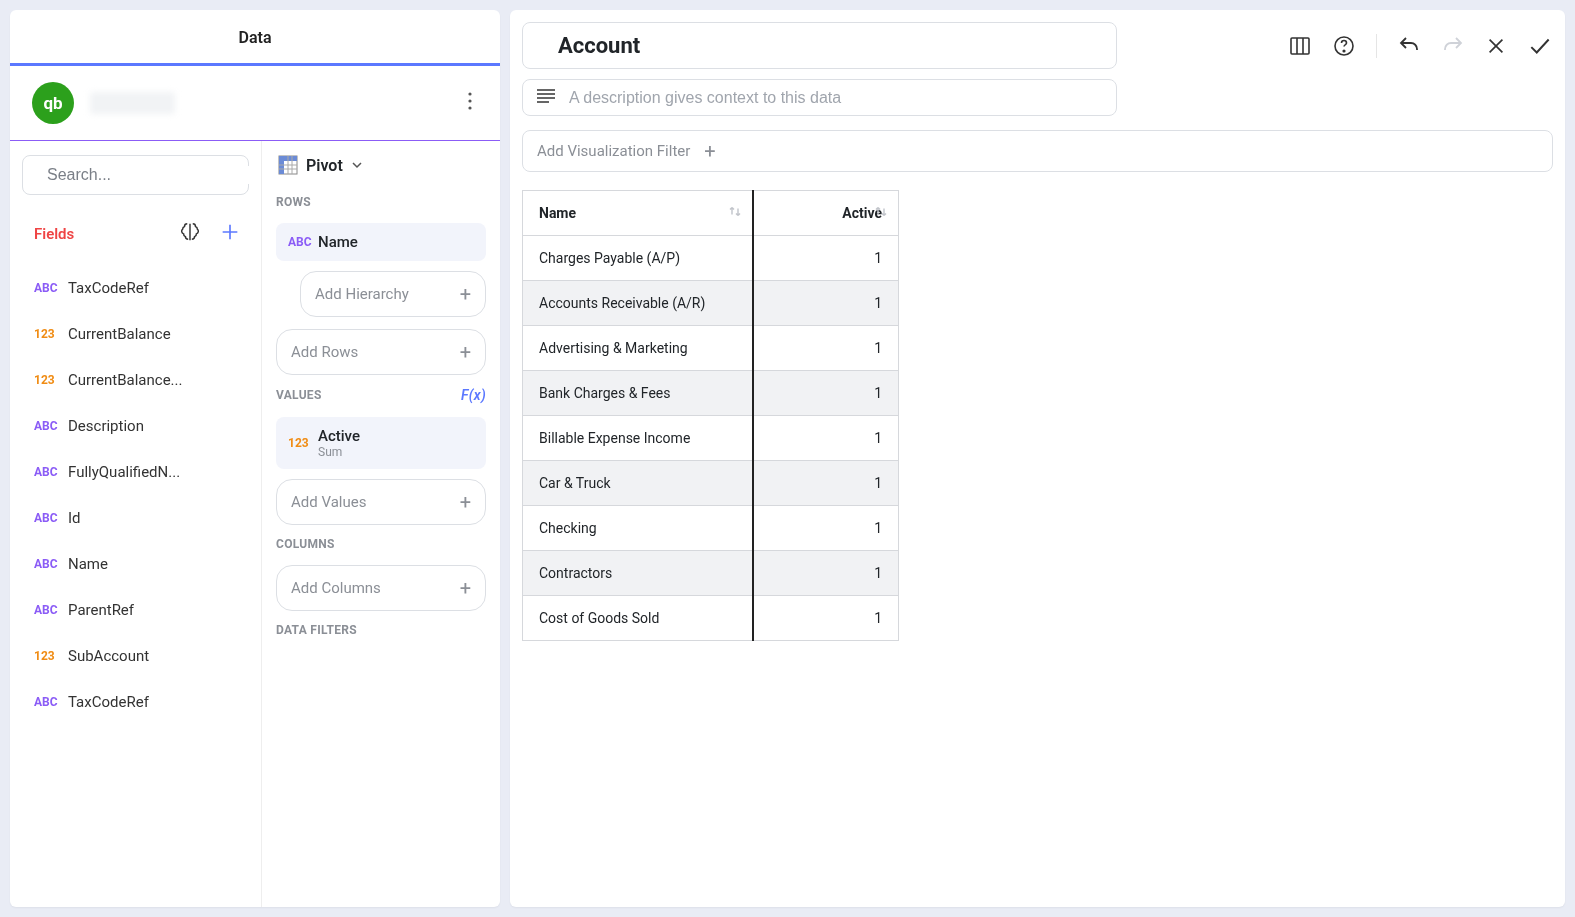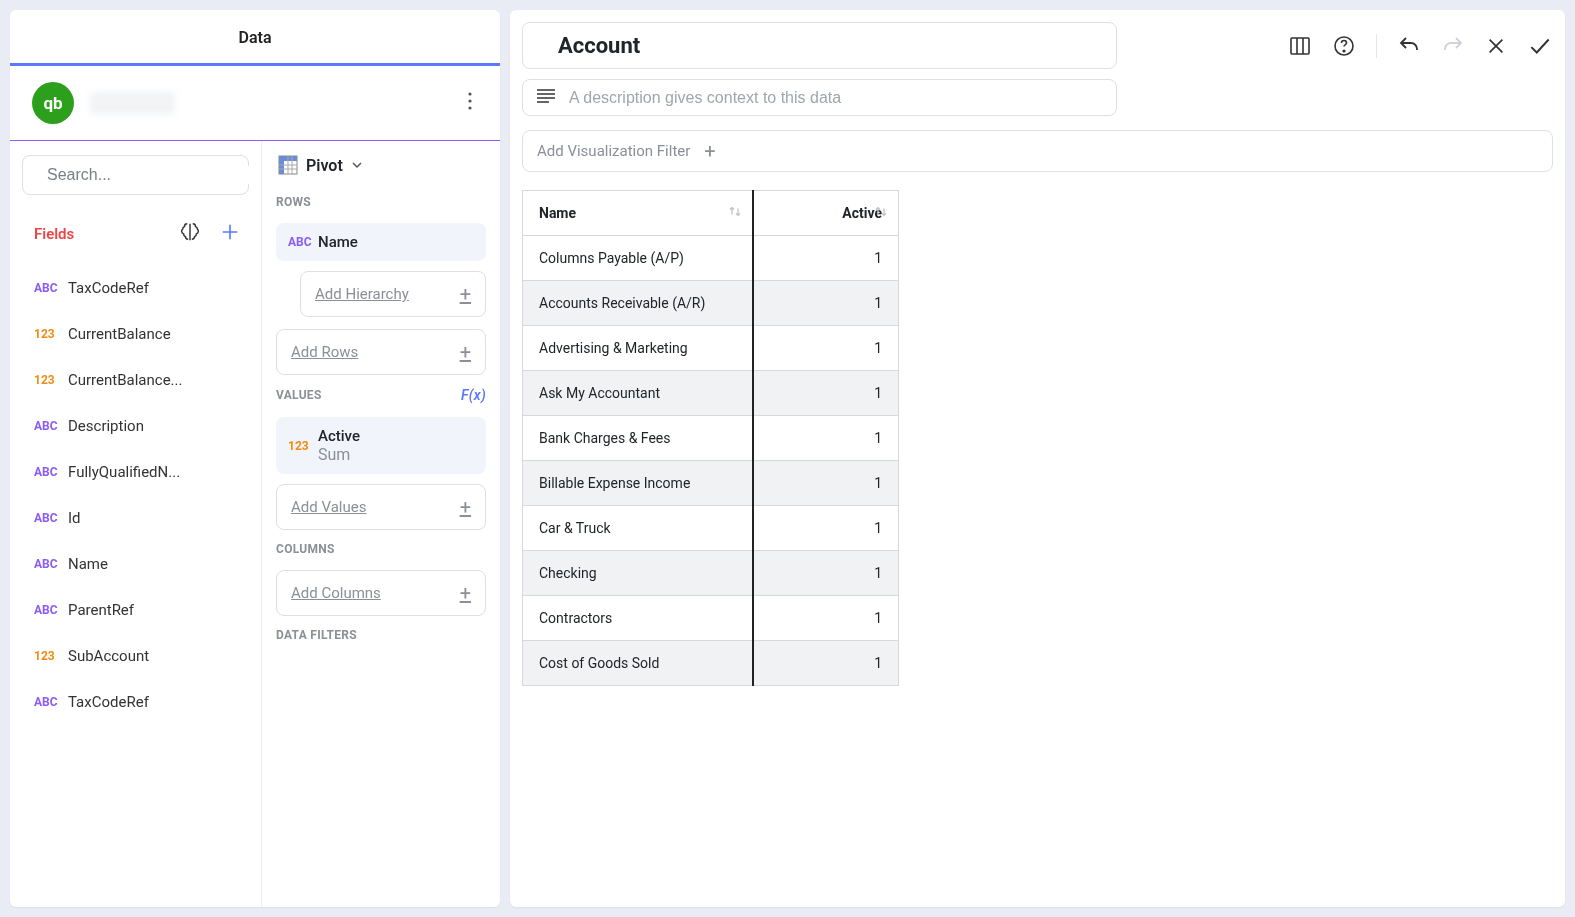--- a/index.html
+++ b/index.html
@@ -47,24 +47,24 @@
 .viz-icon { width: 20px; height: 20px; }
 .viz-label { font-weight: 600; font-size: 16px; }
 .viz-chev { color: #555; }
 
 .section-label { font-size: 12px; font-weight: 700; color: #8b8f96; letter-spacing: 0.3px; margin-bottom: 14px; margin-top: 0; display:flex; align-items:center; }
 .section-label .fx { margin-left: auto; color: #5b78ff; font-weight: 600; font-size: 14px; cursor: pointer; font-style: italic; }
 
 .pill { background: #f2f4fb; border-radius: 8px; padding: 10px 12px; display: flex; align-items: center; margin-bottom: 10px; cursor: pointer; }
 .pill .type-badge { width: 30px; }
 .pill-label { font-size: 15px; font-weight: 500; }
-.pill-sub { font-size: 16px; color: #8b8f96; }
+.pill-sub { font-size: 12px; color: #8b8f96; }
 .pill-col { display:flex; flex-direction:column; }
 
-.dropzone { border: 1px solid #dcdfe4; border-radius: 8px; padding: 12px 14px; display: flex; align-items: center; margin-bottom: 12px; color: #8b8f96; font-size: 15px; cursor: pointer; text-decoration: underline; }
+.dropzone { border: 1px solid #dcdfe4; border-radius: 16px; padding: 12px 14px; display: flex; align-items: center; margin-bottom: 12px; color: #8b8f96; font-size: 15px; cursor: pointer; }
 .dropzone.indent { margin-left: 24px; }
 .dropzone .plus { margin-left: auto; color: #8b8f96; font-size: 20px; line-height:1; }
 
 
 .top-row { display: flex; align-items: center; gap: 8px; margin-bottom: 10px; }
 .title-box { flex: 0 0 auto; width: 595px; border: 1px solid #dcdfe4; border-radius: 8px; padding: 10px 35px; font-size: 22px; font-weight: 700; }
 .toolbar { display: flex; align-items: center; gap: 20px; margin-left: auto; }
 .toolbar .tbtn { cursor: pointer; color: #555; display:flex; align-items:center; justify-content:center; }
 .toolbar .tbtn.disabled { color: #cfd2d8; cursor: default; }
 .toolbar .divider { width: 1px; height: 24px; background: #e5e5e5; }
@@ -316,33 +316,29 @@
                 <svg width="14" height="14" viewBox="0 0 14 14" fill="none" stroke="currentColor" stroke-width="1.4">
                     <path d="M4 10V3M4 3l-2 2M4 3l2 2"></path>
                     <path d="M10 4v7M10 11l-2-2M10 11l2-2"></path>
                   </svg>
               </span>
             </th>
           </tr>
         </thead>
         <tbody id="table-body">
             <tr>
-              <td class="name-cell col-sep">Columns Payable (A/P)</td>
+              <td class="name-cell col-sep">Charges Payable (A/P)</td>
               <td class="num">1</td>
             </tr>
             <tr>
               <td class="name-cell col-sep">Accounts Receivable (A/R)</td>
               <td class="num">1</td>
             </tr>
             <tr>
               <td class="name-cell col-sep">Advertising &amp; Marketing</td>
-              <td class="num">1</td>
-            </tr>
-            <tr>
-              <td class="name-cell col-sep">Ask My Accountant</td>
               <td class="num">1</td>
             </tr>
             <tr>
               <td class="name-cell col-sep">Bank Charges &amp; Fees</td>
               <td class="num">1</td>
             </tr>
             <tr>
               <td class="name-cell col-sep">Billable Expense Income</td>
               <td class="num">1</td>
             </tr>

